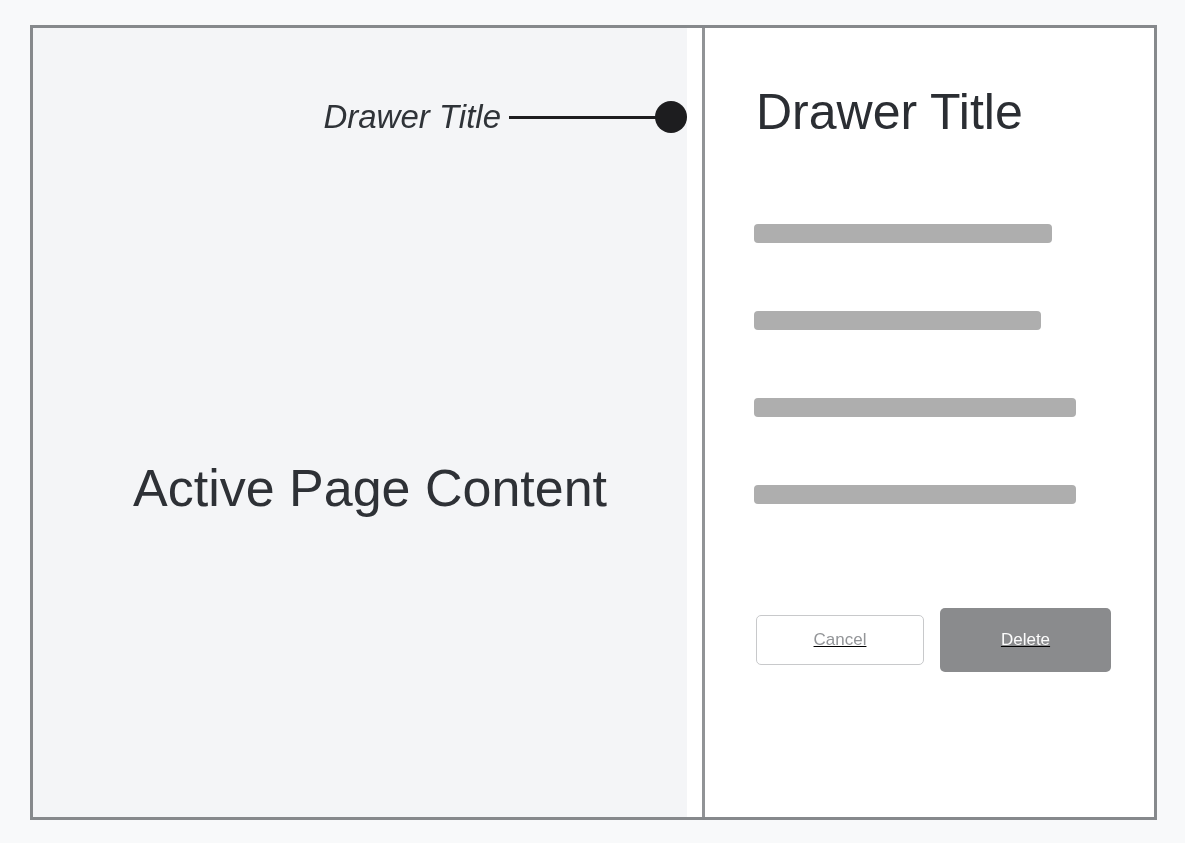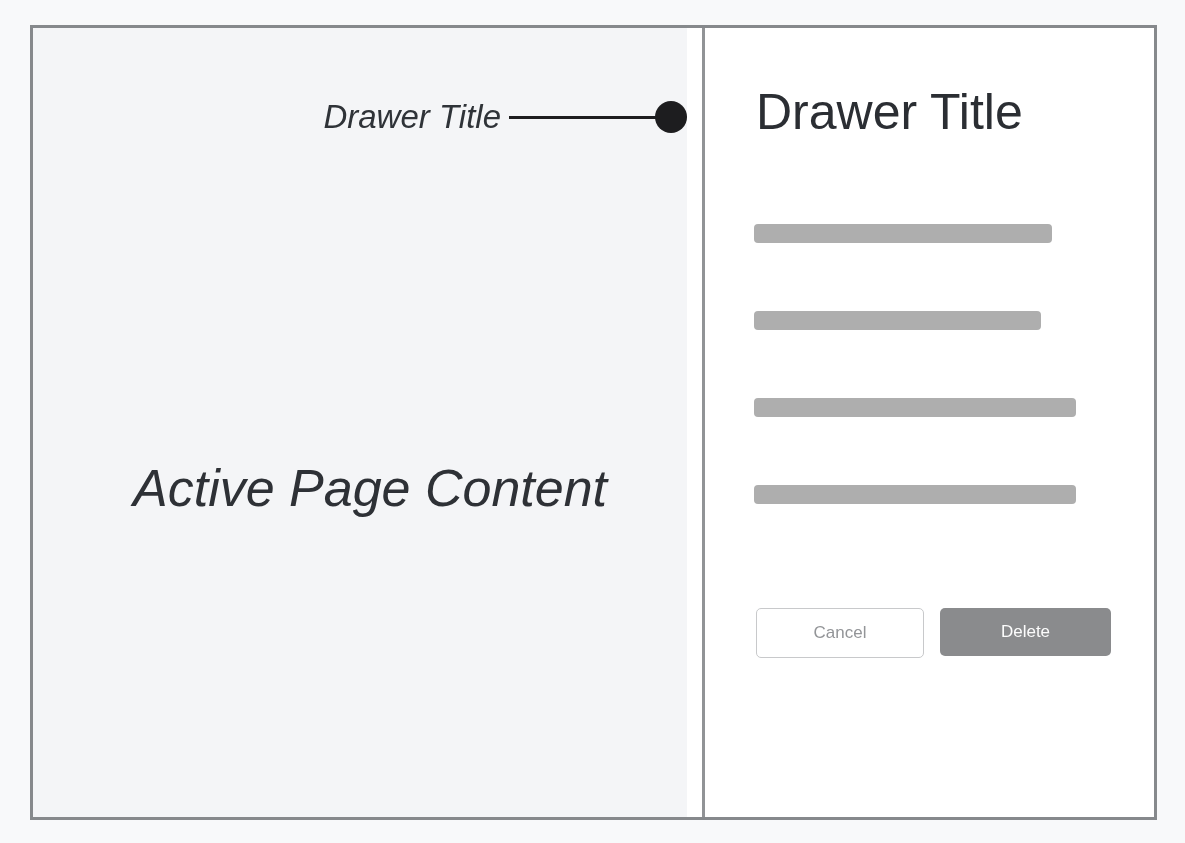--- a/index.html
+++ b/index.html
@@ -55,21 +55,20 @@
   .ann-dot {
     width: 32px; height: 32px;
     border-radius: 50%;
     background: #1d1d1f;
     margin-left: -2px;
     flex: none;
   }
   .apc {
     position: absolute;
     left: 100px; top: 430px;
-    font-style: italic;
     font-size: 52px;
     color: #2e3136;
     white-space: nowrap;
   }
   
   .divider {
     width: 3px;
     height: 100%;
     background: #919396;
     flex: none;
@@ -100,36 +99,37 @@
   .bar {
     height: 19px;
     border-radius: 4px;
     background: #aeaeae;
   }
   .actions {
     position: absolute;
     left: 36px; top: 580px;
     display: flex;
     gap: 16px;
-    align-items: flex-start;
+    align-items: center;
+    text-decoration: underline;
   }
   button {
     font-family: "Liberation Sans", sans-serif;
     font-size: 17px;
     border-radius: 5px;
     cursor: pointer;
   }
   .btn-cancel {
     width: 168px; height: 50px;
     background: #ffffff;
     border: 1px solid #c8c9cb;
     color: #939598;
   }
   .btn-delete {
-    width: 171px; height: 48px;
+    width: 171px; height: 64px;
     background: #8a8b8d;
     border: none;
     color: #fcfcfc;
   }
 </style>
 </head>
 <body>
 
 <div class="frame">
 

